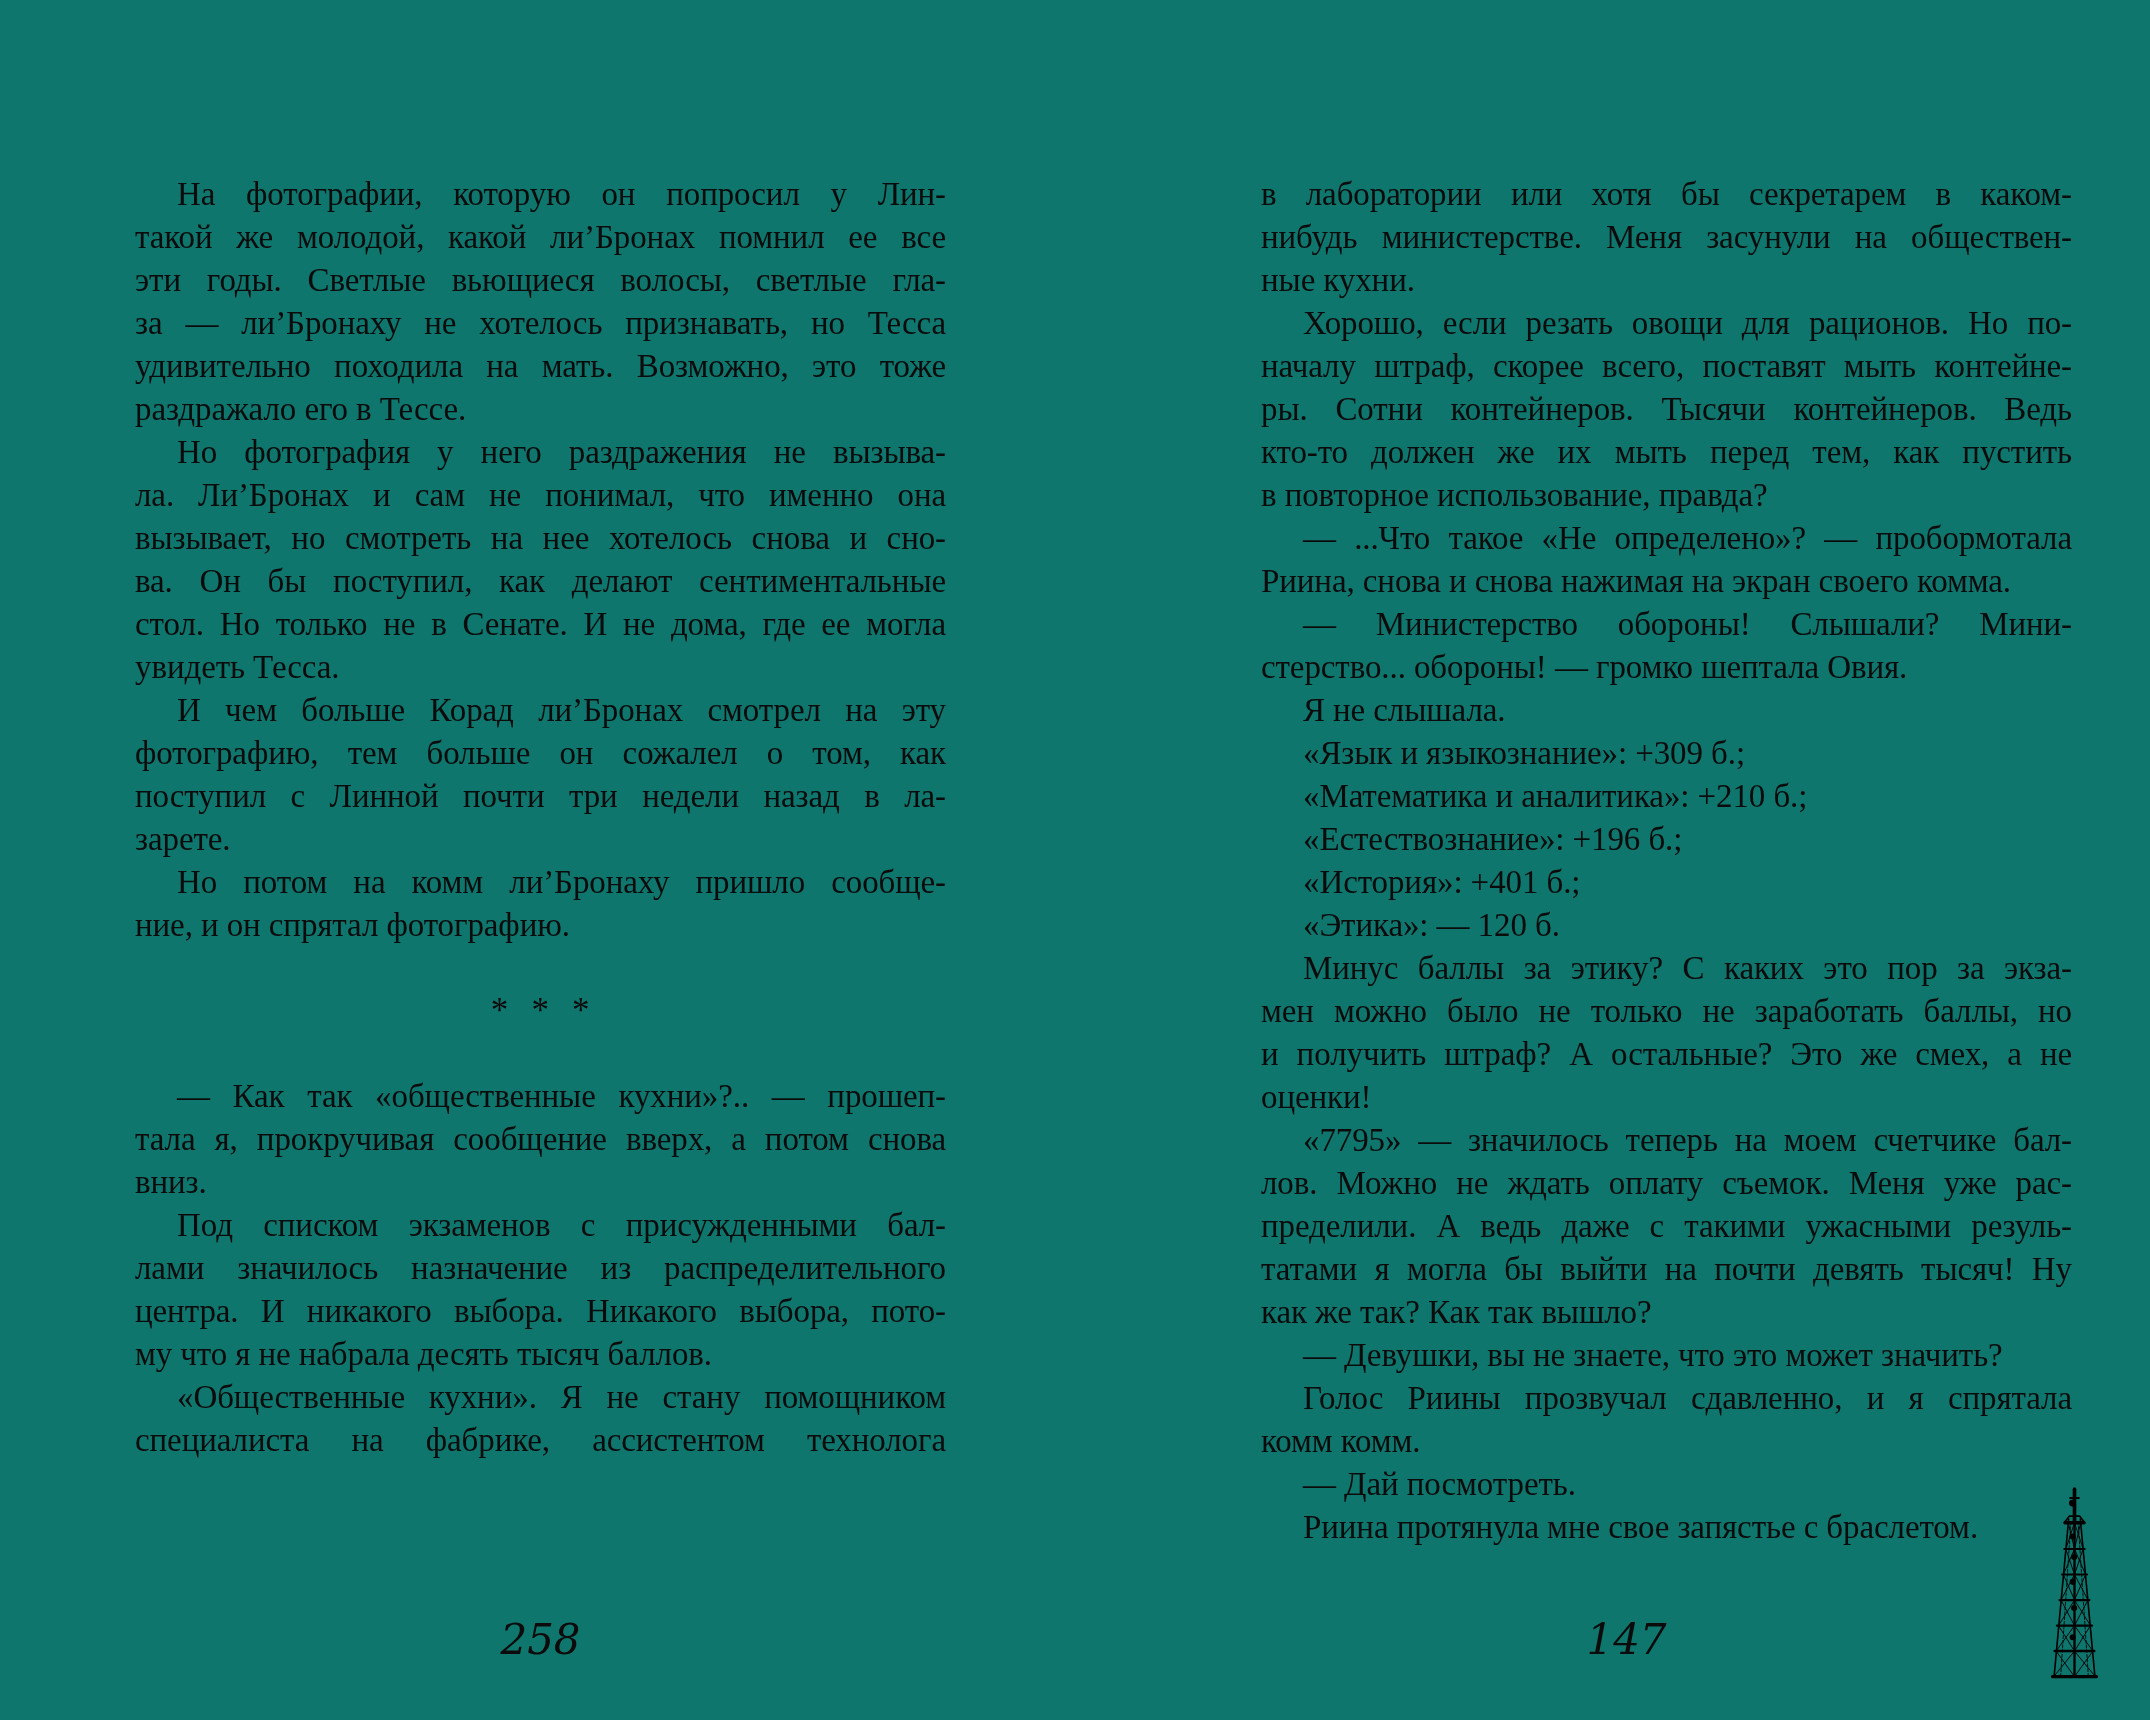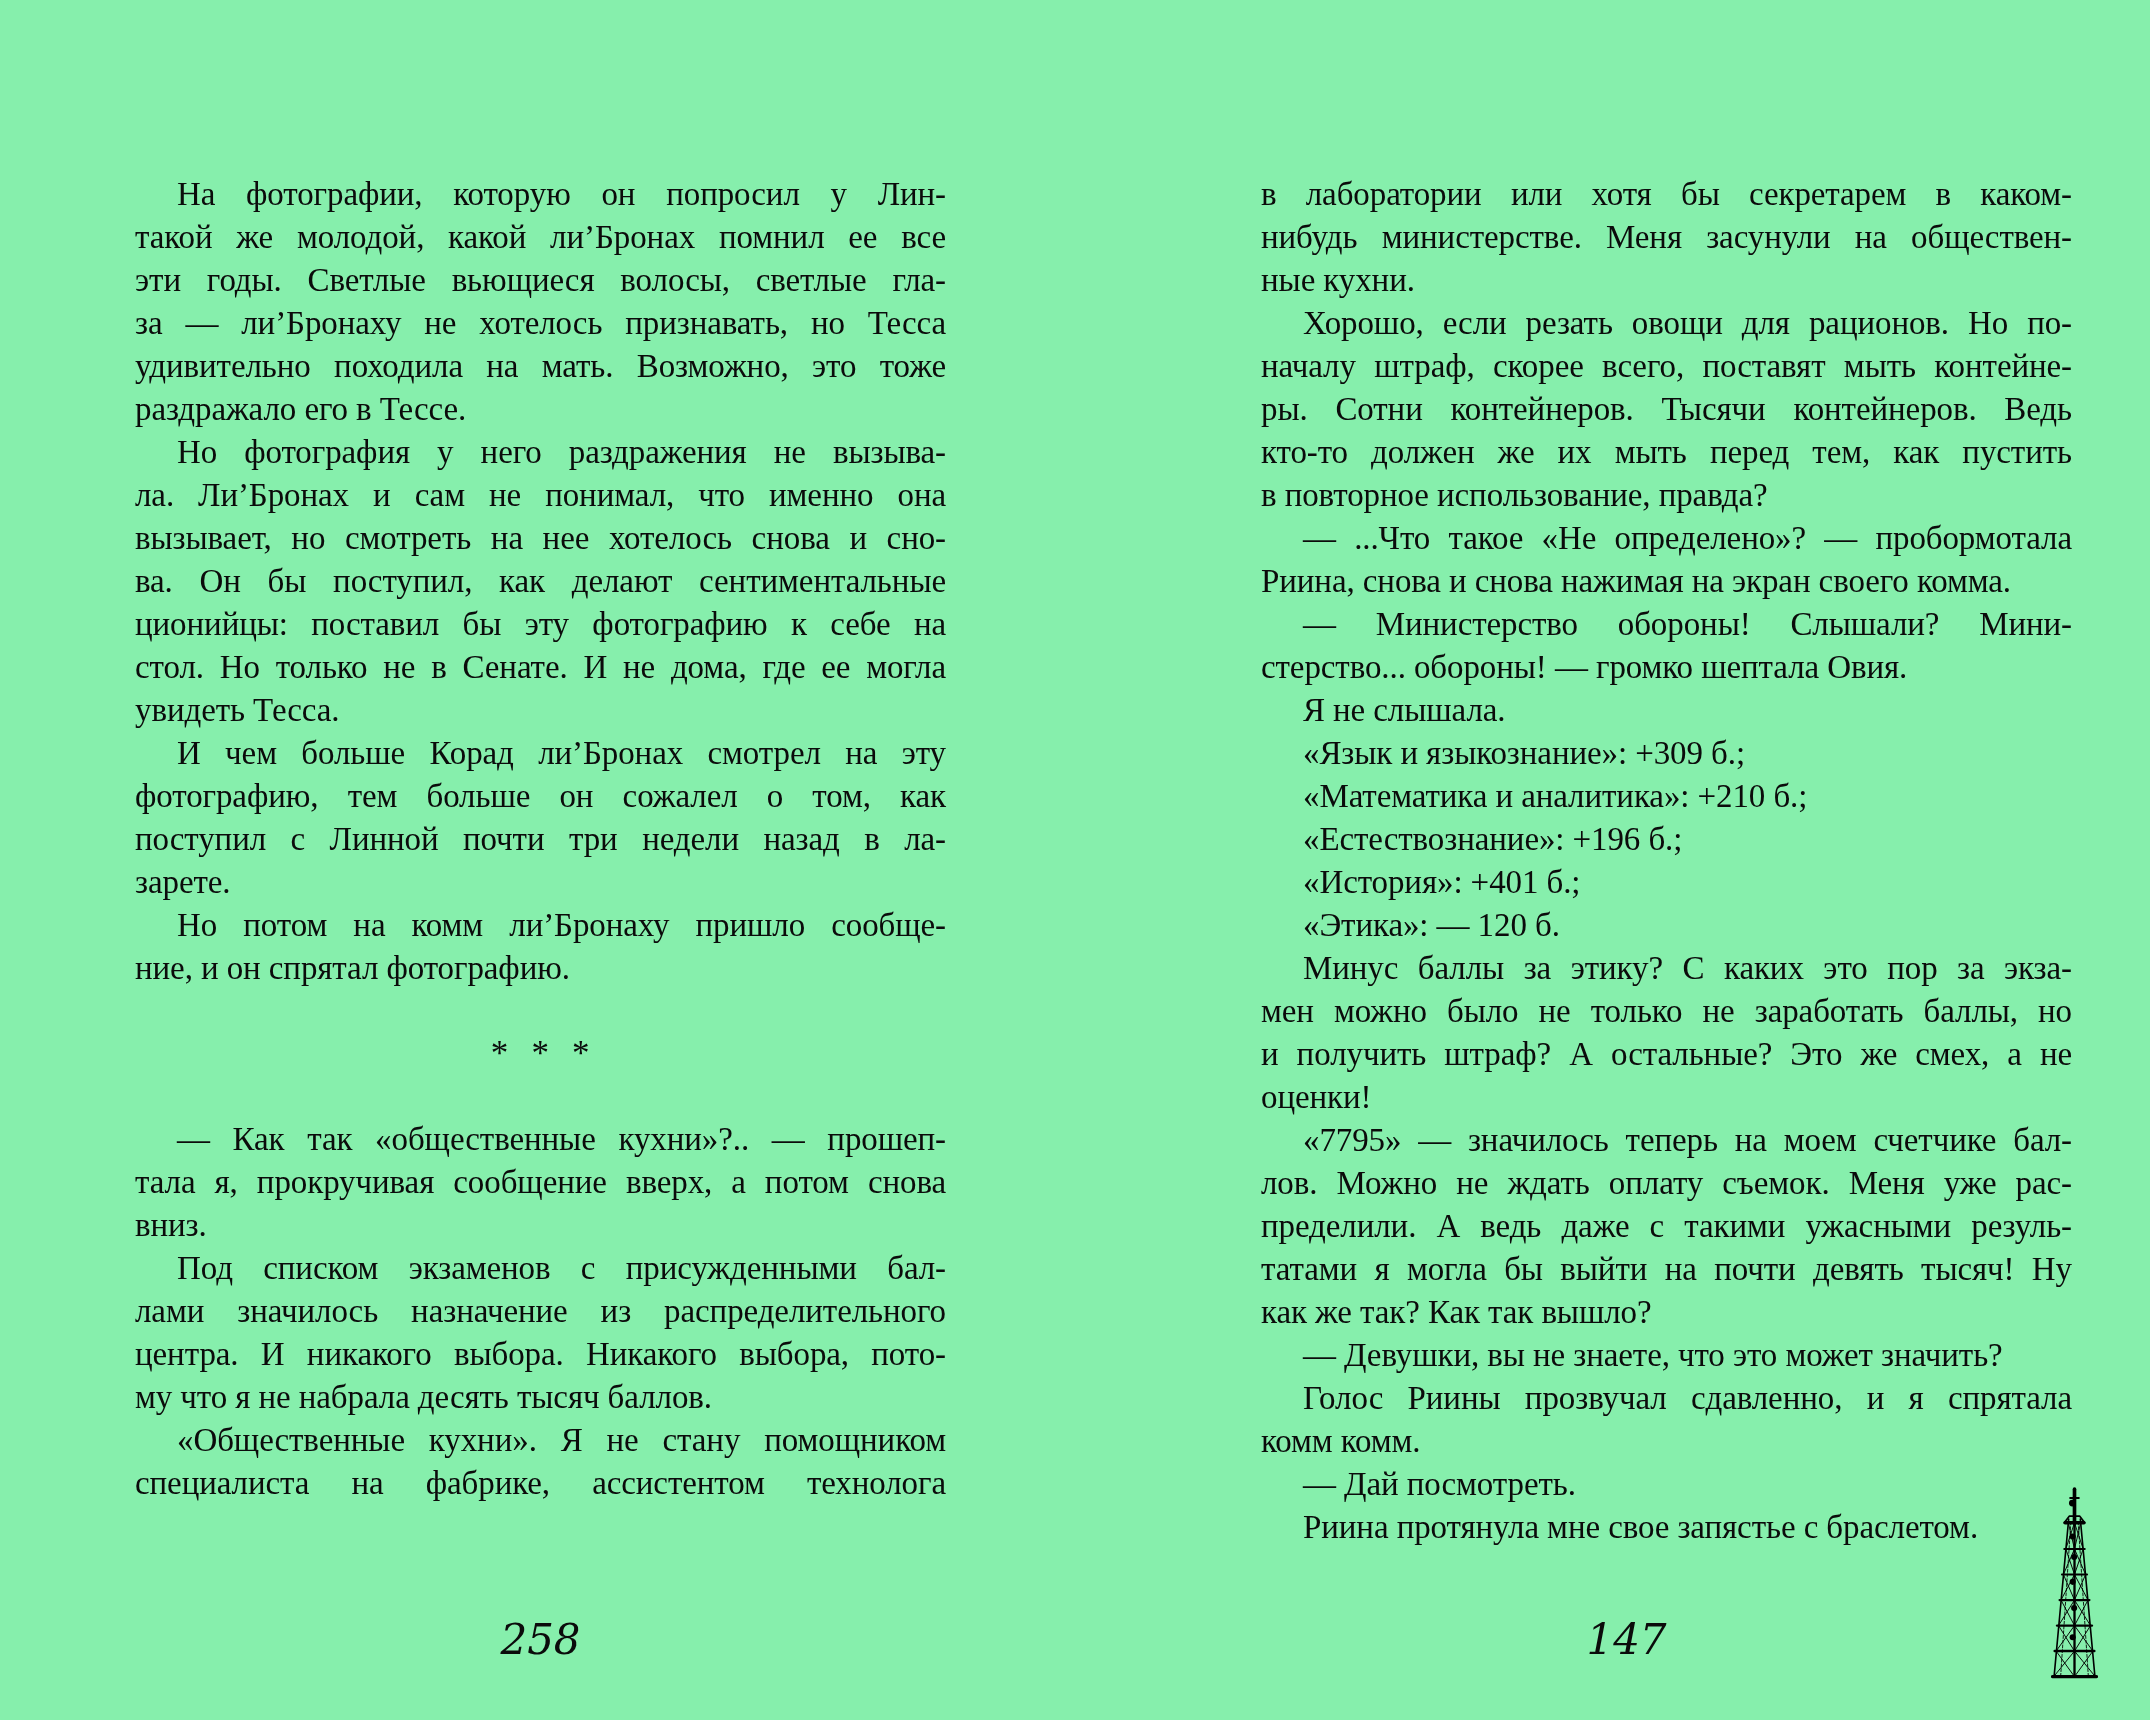--- a/index.html
+++ b/index.html
@@ -7,21 +7,21 @@
     padding: 0;
     background: #ffffff;
     width: 2151px;
     height: 1720px;
     overflow: hidden;
   }
   .spread {
     position: relative;
     width: 2151px;
     height: 1720px;
-    background: #86efac;
+    background: #0f766e;
     color: #0b0b0b;
     font-family: "Liberation Serif", "DejaVu Serif", serif;
   }
   .text-column {
     position: absolute;
     top: 173px;
     width: 811px;
   }
   .text-column.left  { left: 135px; }
   .text-column.right { left: 1221px; margin-left: 40px; }
@@ -83,21 +83,20 @@
       <div class="line para-start">На фотографии, которую он попросил у Лин-</div>
       <div class="line">такой же молодой, какой ли’Бронах помнил ее все</div>
       <div class="line">эти годы. Светлые вьющиеся волосы, светлые гла-</div>
       <div class="line">за — ли’Бронаху не хотелось признавать, но Тесса</div>
       <div class="line">удивительно походила на мать. Возможно, это тоже</div>
       <div class="line para-end">раздражало его в Тессе.</div>
       <div class="line para-start">Но фотография у него раздражения не вызыва-</div>
       <div class="line">ла. Ли’Бронах и сам не понимал, что именно она</div>
       <div class="line">вызывает, но смотреть на нее хотелось снова и сно-</div>
       <div class="line">ва. Он бы поступил, как делают сентиментальные</div>
-      <div class="line">ционийцы: поставил бы эту фотографию к себе на</div>
       <div class="line">стол. Но только не в Сенате. И не дома, где ее могла</div>
       <div class="line para-end">увидеть Тесса.</div>
       <div class="line para-start">И чем больше Корад ли’Бронах смотрел на эту</div>
       <div class="line">фотографию, тем больше он сожалел о том, как</div>
       <div class="line">поступил с Линной почти три недели назад в ла-</div>
       <div class="line para-end">зарете.</div>
       <div class="line para-start">Но потом на комм ли’Бронаху пришло сообще-</div>
       <div class="line para-end">ние, и он спрятал фотографию.</div>
       <div class="sep-block">
         <span class="stars">* * *</span>

